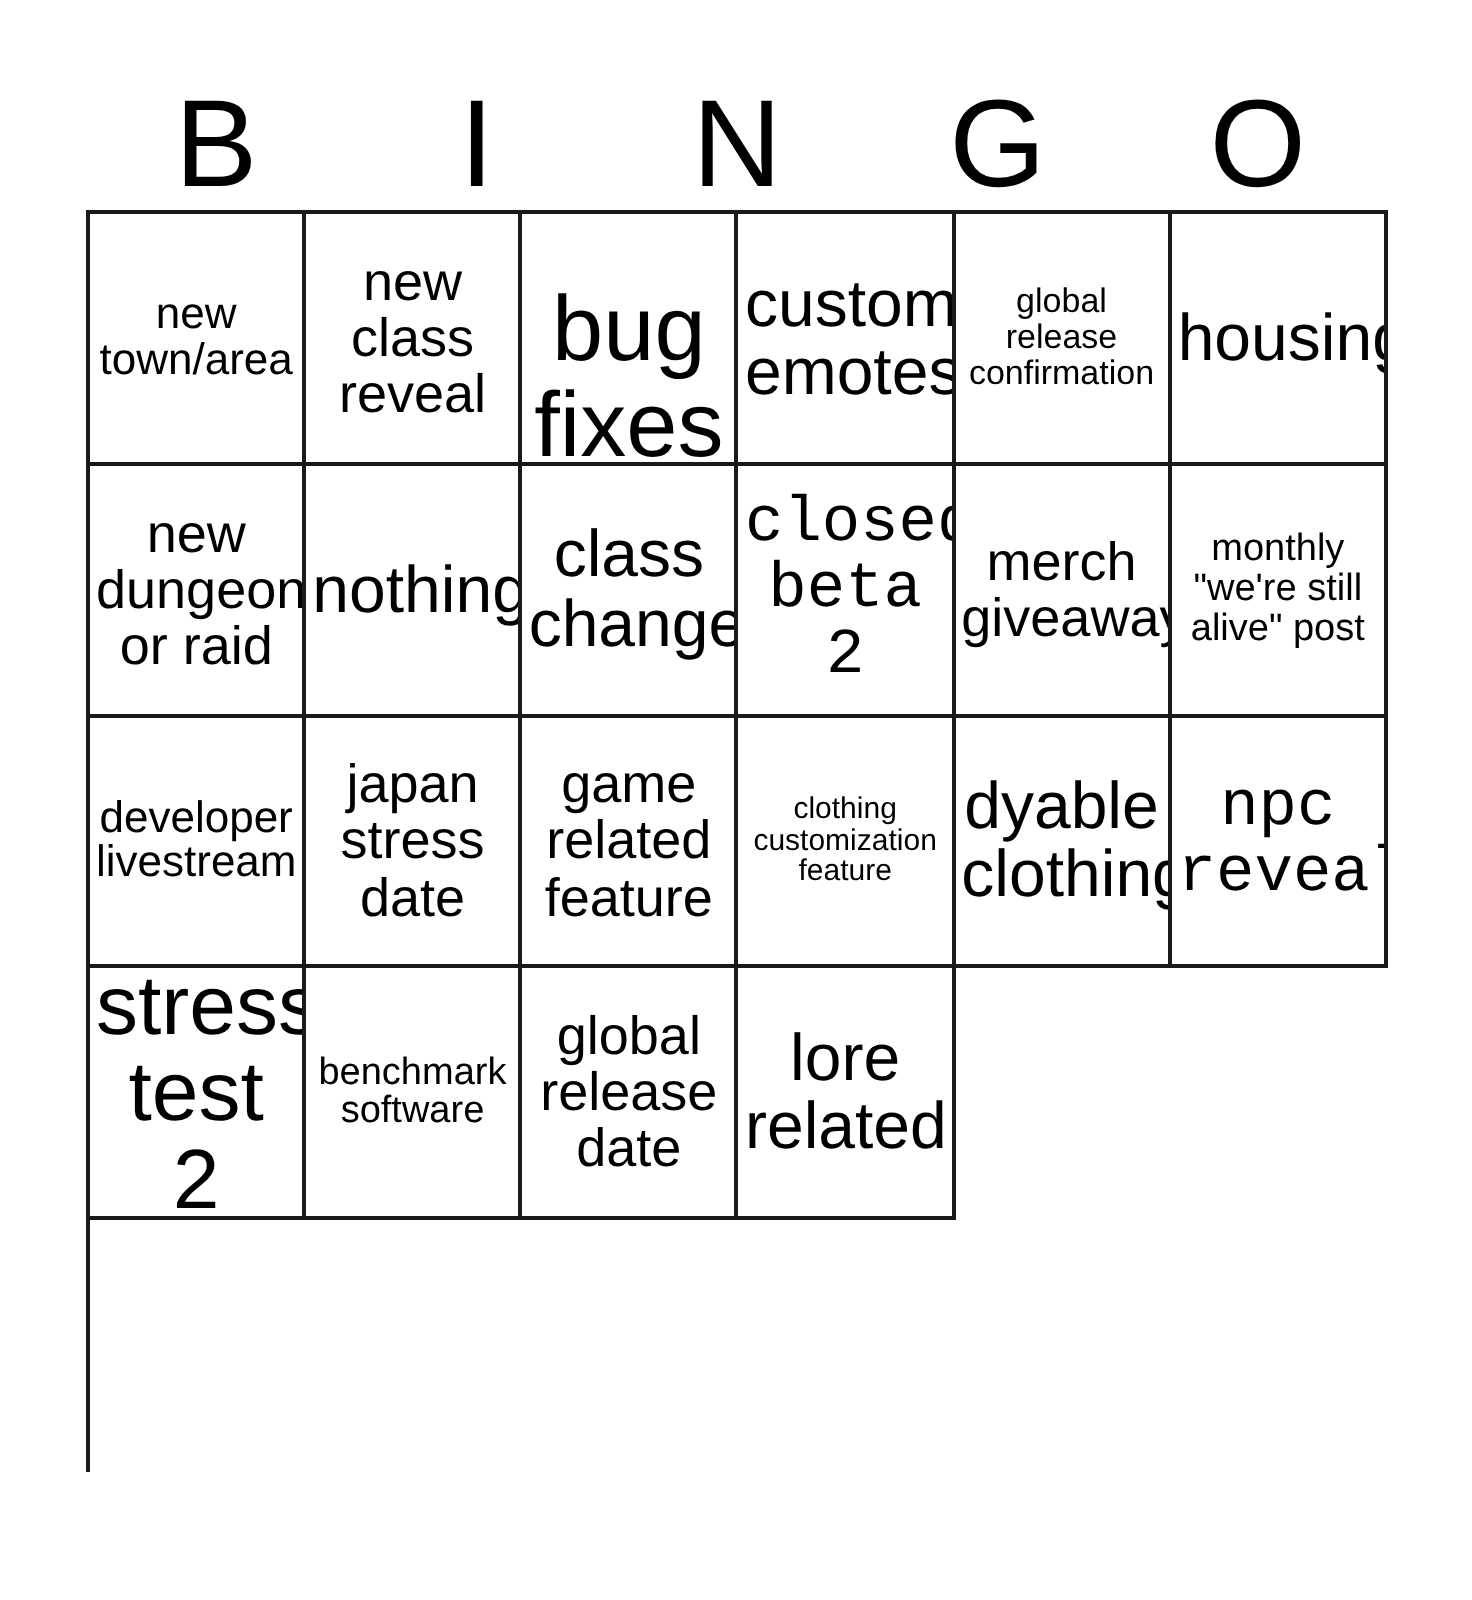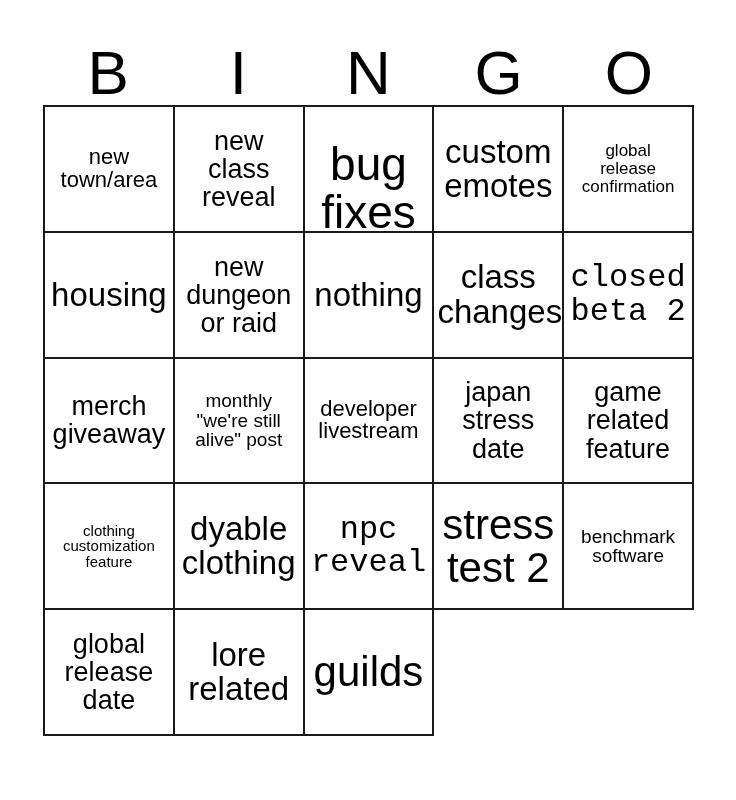--- a/index.html
+++ b/index.html
@@ -50,21 +50,21 @@
   .bingo-grid {
     position: absolute;
     left: 43px;
     top: 105px;
     width: 651px;
     height: 631px;
     box-sizing: border-box;
     border-top: 2px solid #1a1a1a;
     border-left: 2px solid #1a1a1a;
     display: grid;
-    grid-template-columns: repeat(5, 1fr);
+    grid-template-columns: repeat(6, 1fr);
     grid-template-rows: repeat(5, 1fr);
     background: #ffffff;
   }
   .bingo-cell {
     box-sizing: border-box;
     border-right: 2px solid #1a1a1a;
     border-bottom: 2px solid #1a1a1a;
     display: flex;
     align-items: center;
     justify-content: center;
@@ -194,18 +194,15 @@
       </div>
       <div class="bingo-cell fs-sm">
         <span class="cell-text">global
 release
 date</span>
       </div>
       <div class="bingo-cell fs-md">
         <span class="cell-text">lore
 related</span>
       </div>
-      <div class="bingo-cell fs-xl">
-        <span class="cell-text">guilds</span>
-      </div>
     </div>
 
 </div>
 
 </body></html>

